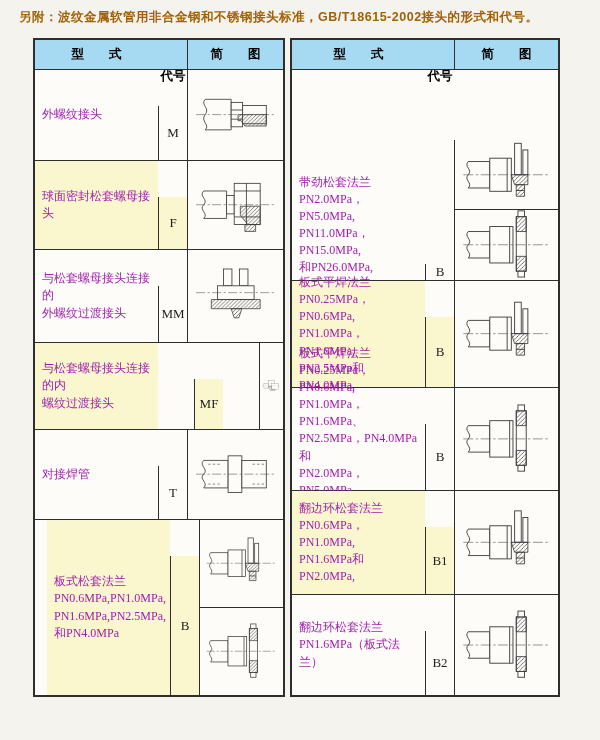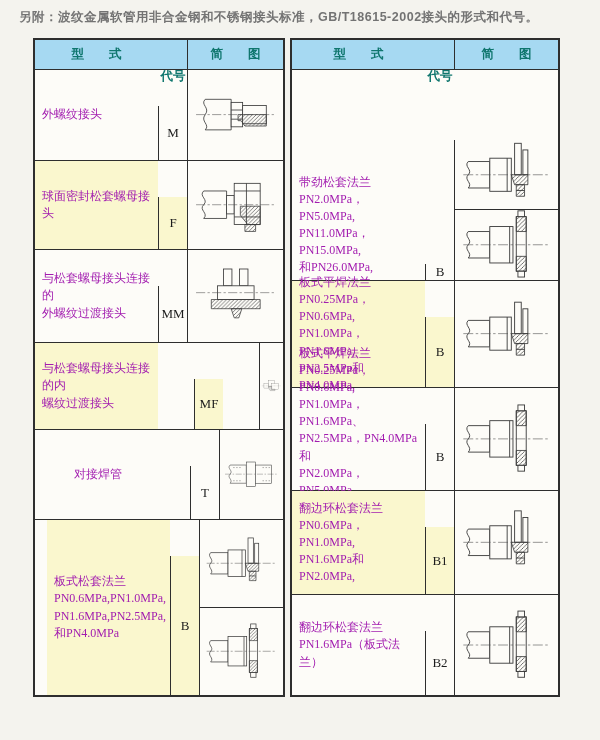--- a/index.html
+++ b/index.html
@@ -5,37 +5,37 @@
   * { box-sizing: border-box; margin: 0; padding: 0; }
   html,body { width: 600px; height: 740px; }
   body {
     background: #f4f3ee;
     font-family: "Liberation Sans", sans-serif;
     position: relative;
     overflow: hidden;
   }
   .page-title {
     position: absolute; left: 19px; top: 9px;
-    font-size: 12.5px; font-weight: bold; color: #737373;
+    font-size: 12.5px; font-weight: bold; color: #a16207;
     letter-spacing: 0.5px;
   }
   .tables-wrap {
     position: absolute; left: 33px; top: 38px;
     display: flex; gap: 5px;
   }
   .tbl {
     border: 2px solid #2e2e2e;
     background: #fdfcf8;
   }
   .tbl-left  { width: 252px; }
   .tbl-right { width: 270px; }
   .hrow { display: flex; height: 29px; background: var(--header-bg, #a6d9f2); }
   .hcell {
     display: flex; align-items: center; justify-content: center;
-    font-size: 12.5px; font-weight: bold; color: #0f766e;
+    font-size: 12.5px; font-weight: bold; color: #000000;
     border-left: 1px solid #2e2e2e;
   }
   .hcell:first-child { border-left: none; }
   .trow { display: flex; border-top: 1px solid #2e2e2e; }
   .cell { border-left: 1px solid #2e2e2e; }
   .cell:first-child { border-left: none; }
   .type {
     display: flex; align-items: center;
     padding: 4px 5px 4px 7px;
     font-family: "Liberation Serif", serif;
@@ -146,21 +146,21 @@
               <svg class="scheme" viewBox="0 0 112 84" preserveAspectRatio="xMidYMid meet">
     <rect class="bx" x="16" y="28" width="26" height="26"></rect>
     <rect class="bx" x="42" y="12" width="32" height="34"></rect>
     <rect class="bx" x="58" y="30" width="36" height="30"></rect>
     <path class="ht" d="M42,46 H58 V60 H76 V68 H50 L42,58 Z"></path>
     <path class="c" d="M4,42 H108"></path>
               </svg>
             </div>
           </div>
         </div>
-        <div class="trow" style="height: 90px; padding-left: 32px;">
+        <div class="trow" style="height: 90px;">
           <div class="cell type w-type">对接焊管</div>
           <div class="cell code w-code">T</div>
           <div class="cell diagram w-diag">
             <div class="subcell">
               <svg class="scheme" viewBox="0 0 112 84" preserveAspectRatio="xMidYMid meet">
     <path class="bx" d="M46,24 H14 C7,31 21,35 14,42 C7,49 21,53 14,60 H46 Z"></path>
     <path class="d" d="M20,29 H36 M20,55 H36"></path>
     <rect class="bx" x="46" y="18" width="18" height="48"></rect>
     <rect class="bx" x="64" y="24" width="32" height="36"></rect>
     <path class="d" d="M78,29 H94 M78,55 H94"></path>

